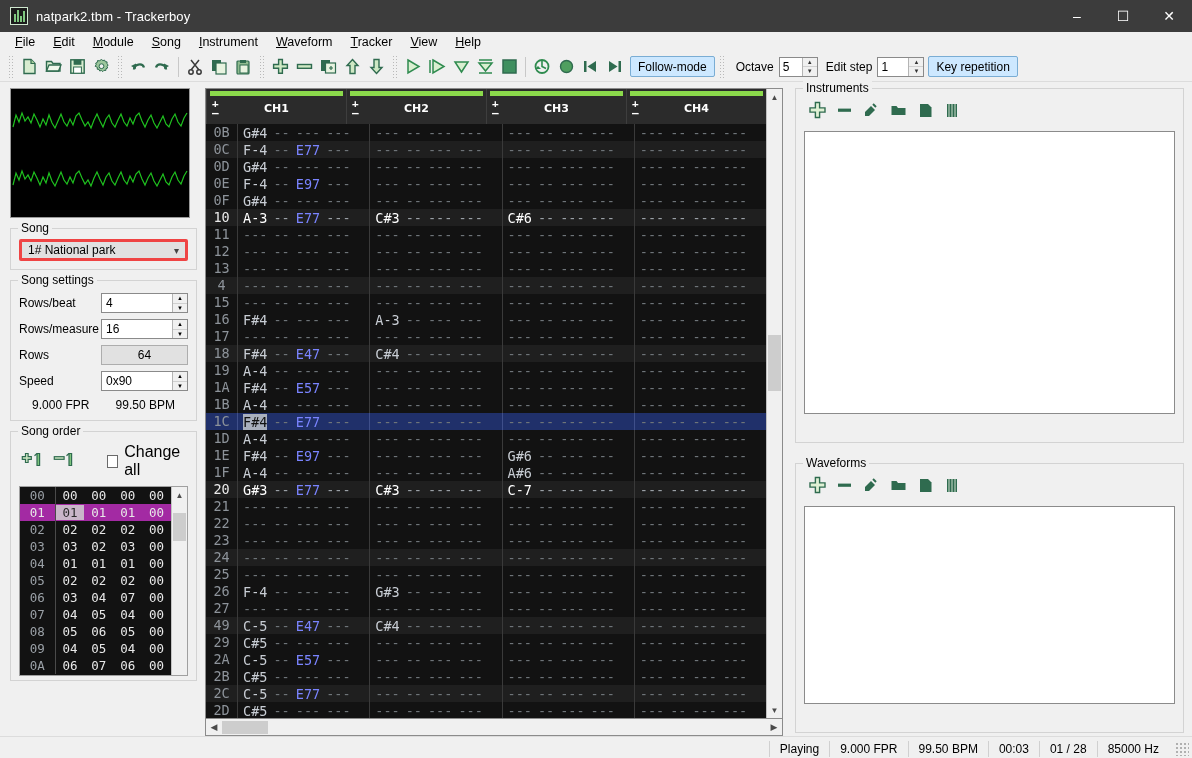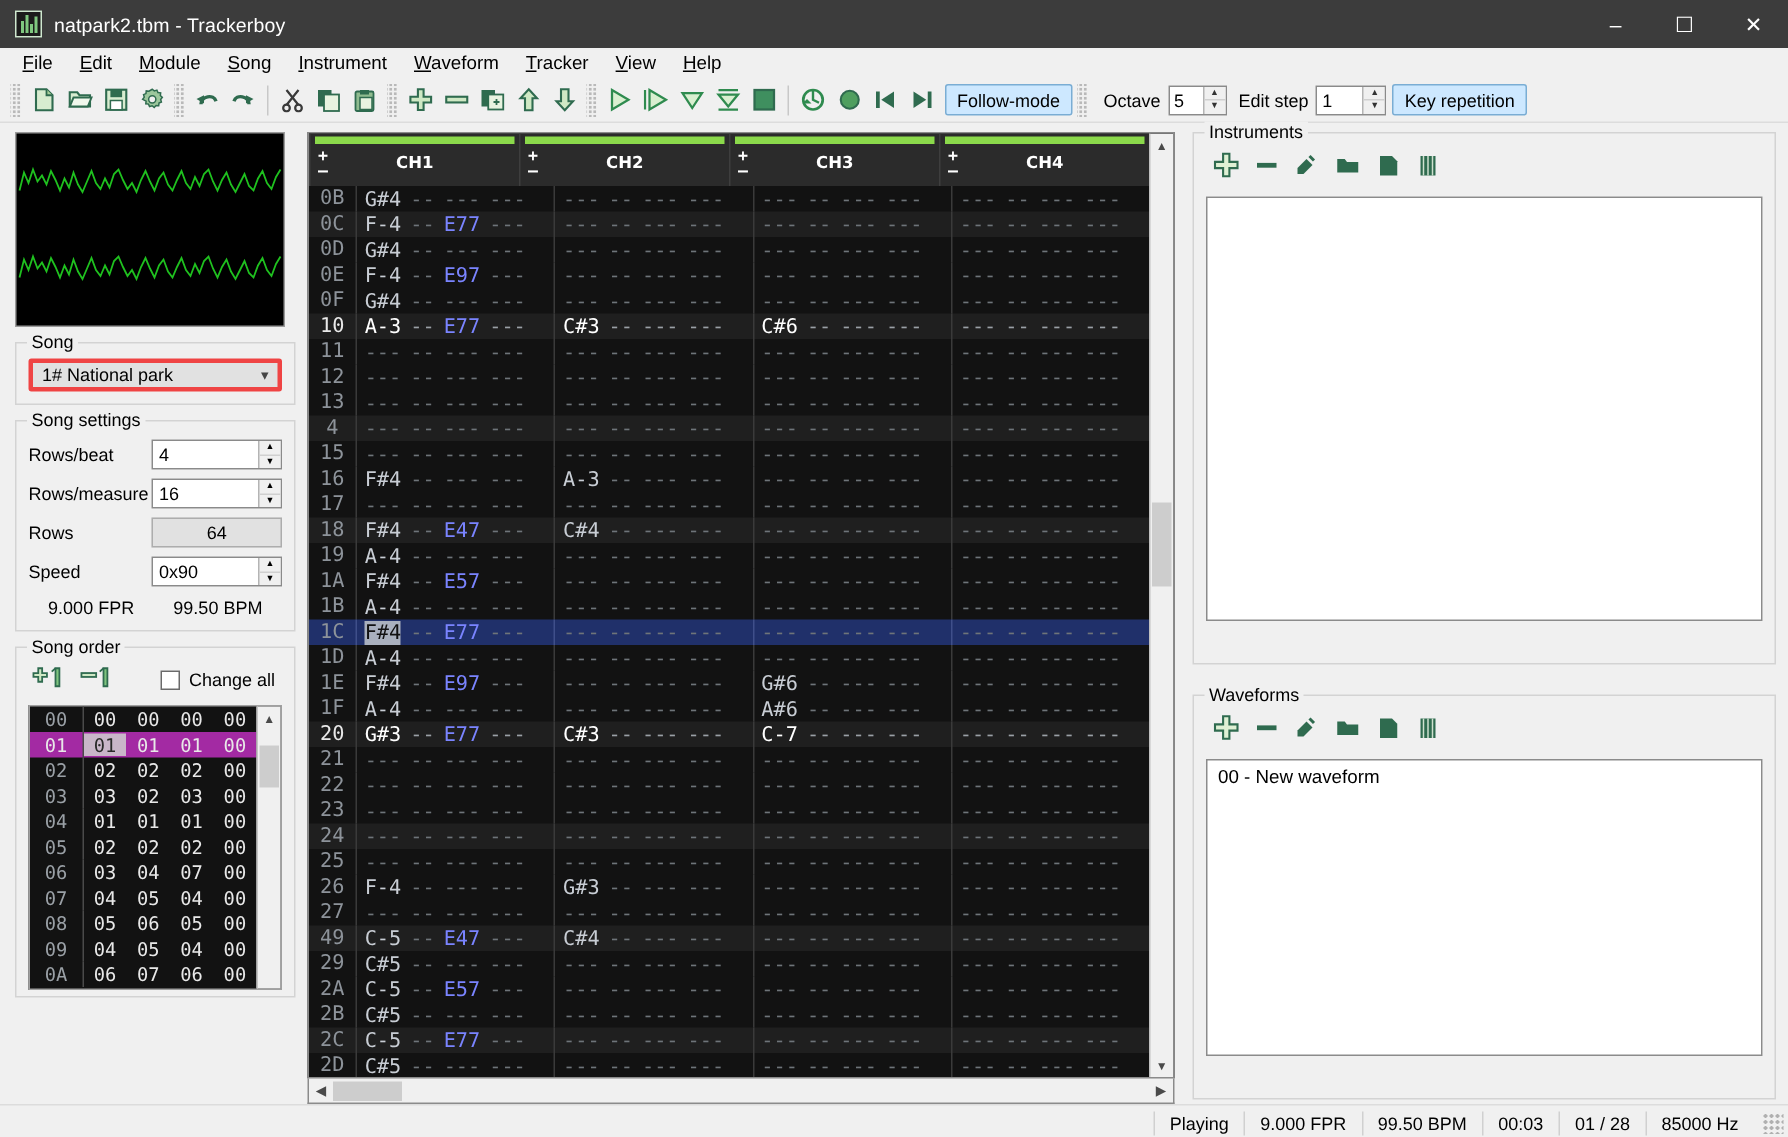--- a/index.html
+++ b/index.html
@@ -100,21 +100,21 @@
     flex:1; height:20px; border:1px solid #8a8a8a; background:#fff;
     display:flex; align-items:stretch; font-size:12px;
   }
   .finput .fv { flex:1; padding:0 4px; display:flex; align-items:center; }
   .readonly {
     flex:1; height:20px; border:1px solid #adadad; background:#e1e1e1;
     display:flex; align-items:center; justify-content:center; font-size:12px;
   }
   .rateline { display:flex; justify-content:space-around; margin-top:7px; font-size:12px; }
   .soIcons { display:flex; align-items:center; gap:8px; margin:5px 0 7px 2px; }
-  .chk { display:flex; align-items:center; gap:6px; font-size:12px; margin-left:22px;}
+  .chk { display:flex; align-items:center; gap:6px; font-size:16px; margin-left:22px;}
   .chkbox { width:13px; height:13px; border:1px solid #6a6a6a; background:#fff; }
   #orderWrap { display:flex; border:1px solid #a0a0a0; height:190px; background:#121212; }
   #orderTable { flex:1; overflow:hidden; font-family:"DejaVu Sans Mono", monospace;
      font-size:12.5px; }
   .orow { display:flex; height:17px; align-items:center; }
   .orow .oidx { width:36px; color:#9aa0a6; text-align:center; }
   .orow .ocell { width:30px; color:#e8e8e8; text-align:center; }
   .orow .sepv { width:1px; height:17px; background:#4a4a4a; }
   .orow.sel { background:#a32aa3; }
   .orow.sel .oidx { color:#e8e8e8; }
@@ -2057,21 +2057,20 @@
             </svg></span>
           <span><svg width="19" height="19" viewBox="0 0 19 19">
               <path d="M4 3h8l3.5 3.5V16H4z" fill="#2f6b4f"></path>
             </svg></span>
           <span><svg width="19" height="19" viewBox="0 0 19 19">
               <rect x="4" y="3" width="10" height="13" fill="#2f6b4f"></rect>
               <path d="M6 3v13M9 3v13M12 3v13" stroke="#cfe0cf" stroke-width="1"></path>
             </svg></span>
         </div>
       <div class="listbox" style="height:198px;" id="waveList">
-          <div class="li">00 - New waveform</div>
         </div>
     </div>
   </div>
 </div>
 
 <div id="statusbar">
   <div id="statusFields" style="display:flex;">
       <div class="sfield">Playing</div>
       <div class="sfield">9.000 FPR</div>
       <div class="sfield">99.50 BPM</div>

